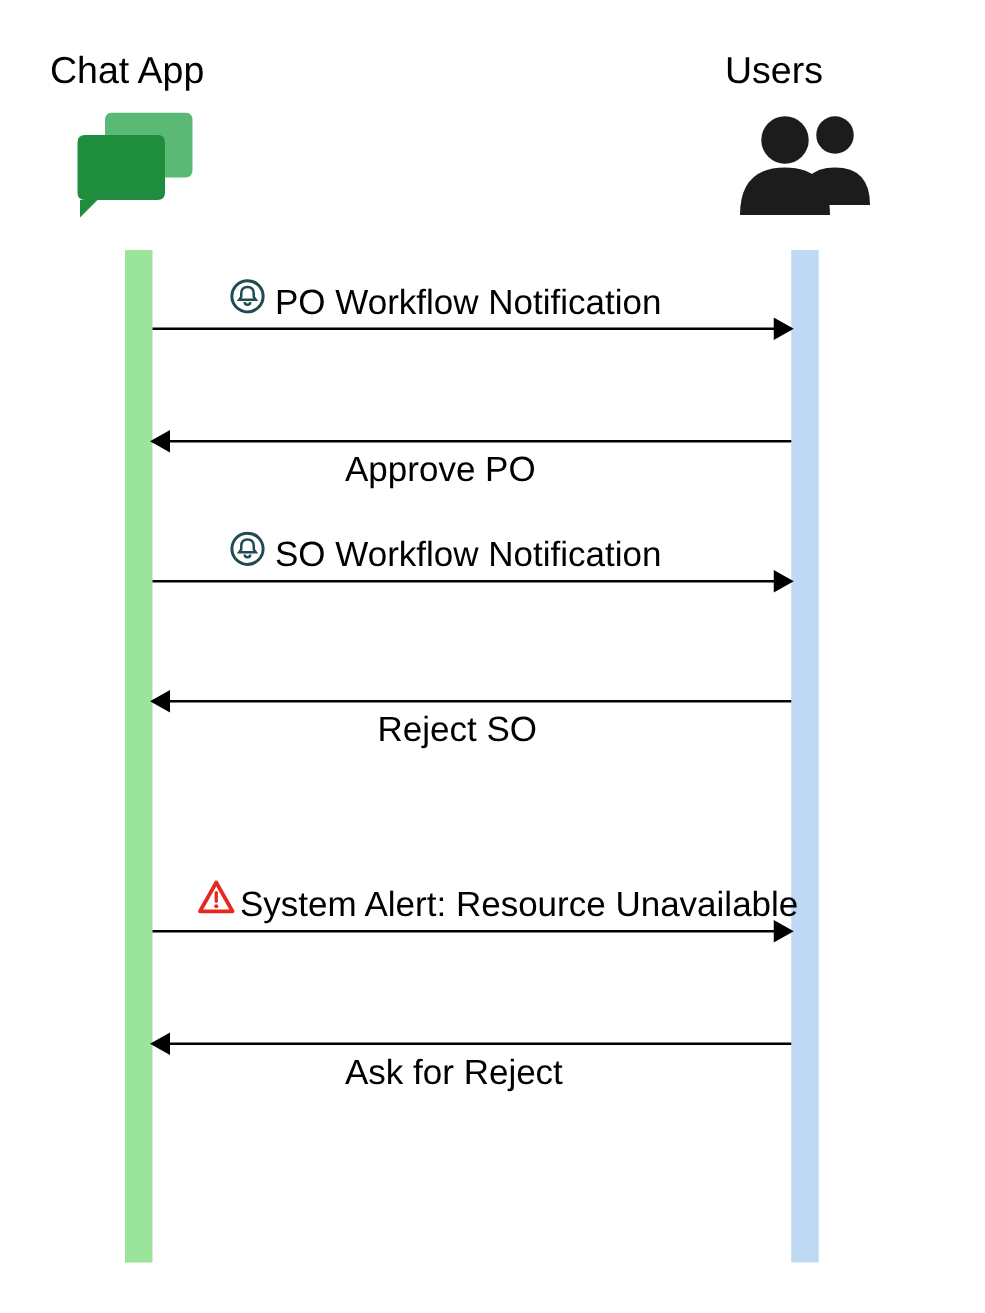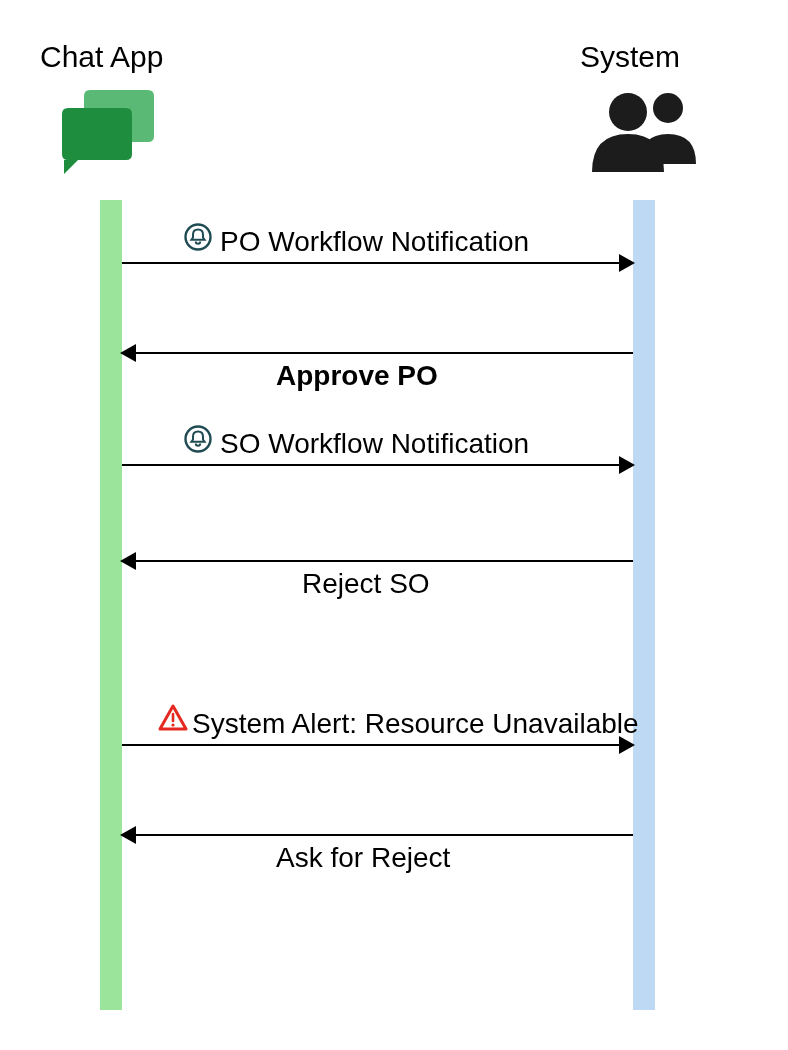--- a/index.html
+++ b/index.html
@@ -96,21 +96,21 @@
   <div class="actor-label" style="left:40px; top:40px;">Chat App</div>
   <div class="actor-icon" style="left:60px; top:90px;">
     <svg width="100" height="90" viewBox="0 0 100 90">
 
       <path d="M30 0 h58 q6 0 6 6 v40 q0 6 -6 6 h-34 l-14 14 v-14 h-10 q-6 0 -6 -6 v-40 q0 -6 6 -6 Z" fill="#5ab974"></path>
 
       <path d="M8 18 h58 q6 0 6 6 v40 q0 6 -6 6 h-48 l-14 14 v-14 h4 q-6 0 -6 -6 v-40 q0 -6 6 -6 Z" fill="#1e8e3e"></path>
     </svg>
   </div>
 
-  <div class="actor-label" style="left:580px; top:40px;">System</div>
+  <div class="actor-label" style="left:580px; top:40px;">Users</div>
   <div class="actor-icon" style="left:590px; top:86px;">
     <svg width="110" height="90" viewBox="0 0 110 90">
 
       <circle cx="78" cy="22" r="15" fill="#1c1c1c"></circle>
       <path d="M50 78 q0 -30 28 -30 q28 0 28 30 Z" fill="#1c1c1c"></path>
 
       <circle cx="38" cy="26" r="19" fill="#1c1c1c"></circle>
       <path d="M2 86 q0 -38 36 -38 q36 0 36 38 Z" fill="#1c1c1c"></path>
     </svg>
   </div>
@@ -128,21 +128,21 @@
   <div class="msg-label" style="left:220px; top:226px;">PO Workflow Notification</div>
   <div class="arrow" style="top:244px;">
     <div class="line"></div>
       <div class="head-right"></div>
   </div>
 
   <div class="arrow" style="top:334px;">
     <div class="line"></div>
       <div class="head-left"></div>
   </div>
-  <div class="msg-label" style="left:276px; top:360px;font-weight:bold;">Approve PO</div>
+  <div class="msg-label" style="left:276px; top:360px;">Approve PO</div>
 
   <div class="bell-icon" style="left:184px; top:425px;">
     <svg width="28" height="28" viewBox="0 0 28 28">
       <circle cx="14" cy="14" r="12.5" fill="none" stroke="#1f4b52" stroke-width="2.4"></circle>
       <path d="M14 6.5 c3.2 0 5 2.2 5 5.2 v2.8 l1.6 2.2 h-13.2 l1.6 -2.2 v-2.8 c0 -3 1.8 -5.2 5 -5.2 Z" fill="none" stroke="#1f4b52" stroke-width="2"></path>
       <path d="M11.8 18.5 a2.2 2.2 0 0 0 4.4 0" fill="none" stroke="#1f4b52" stroke-width="2"></path>
     </svg>
   </div>
   <div class="msg-label" style="left:220px; top:428px;">SO Workflow Notification</div>
   <div class="arrow" style="top:446px;">

